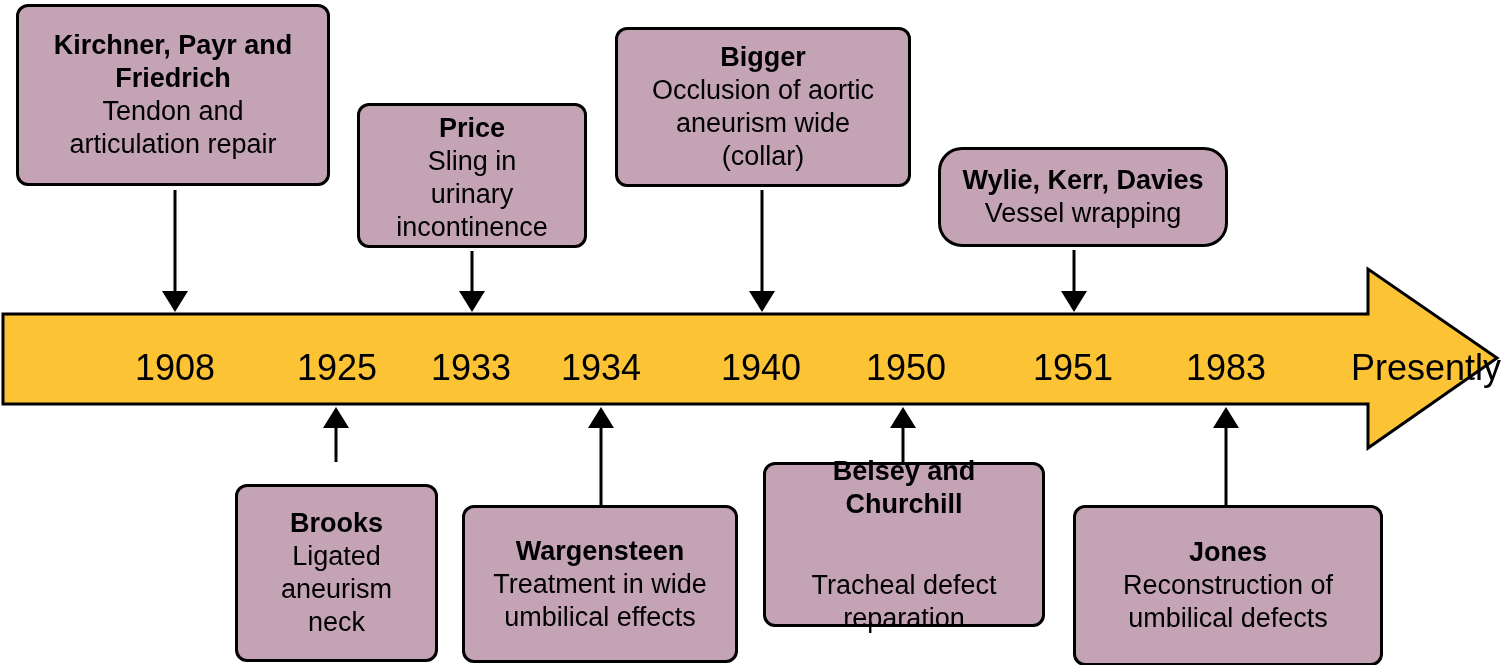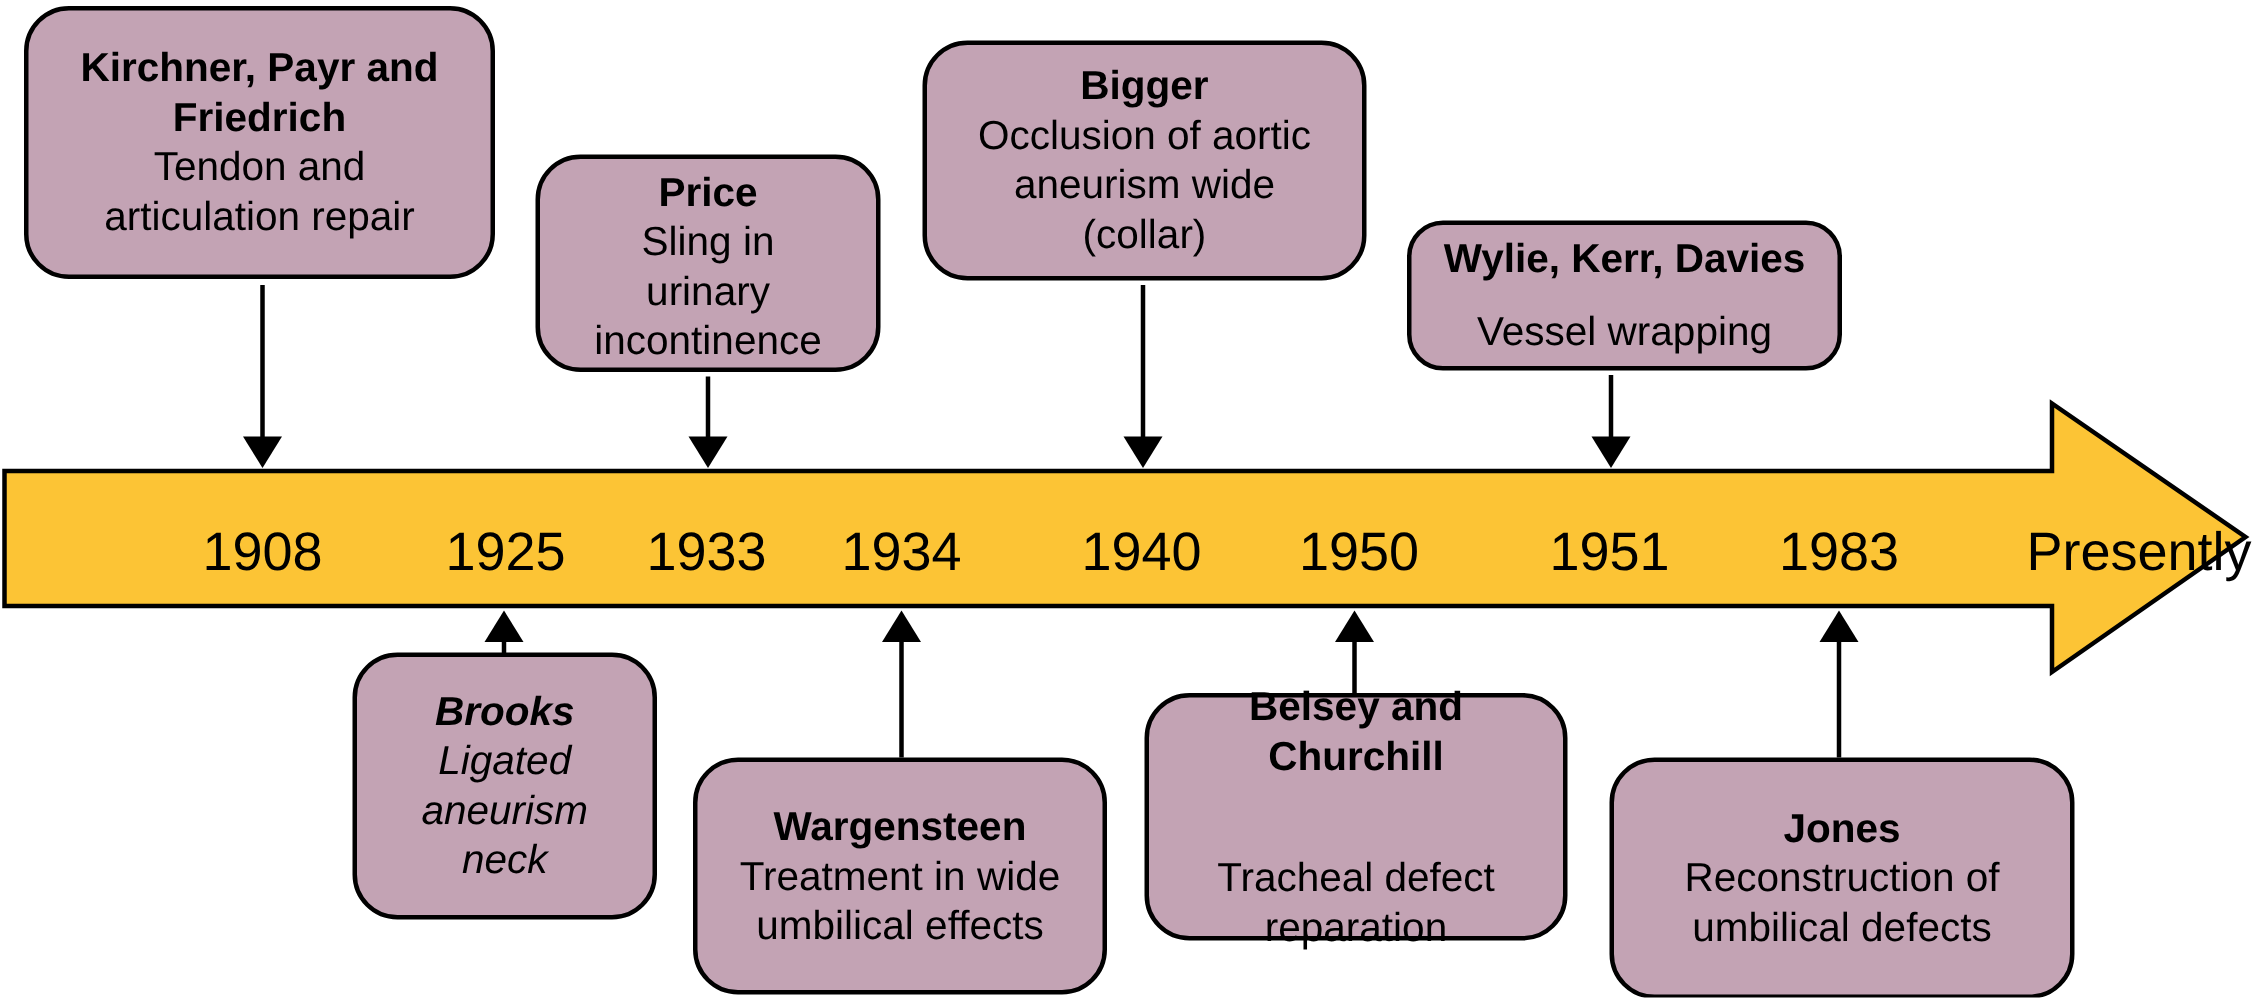--- a/index.html
+++ b/index.html
@@ -38,21 +38,21 @@
     line-height: 34px;
     white-space: nowrap;
     top: 341px;
     margin-top: 10px;
   }
   .event-box {
     position: absolute;
     box-sizing: border-box;
     background: var(--box-fill);
     border: 3px solid var(--outline);
-    border-radius: 30px;
+    border-radius: 12px;
     display: flex;
     flex-direction: column;
     justify-content: center;
     align-items: center;
     text-align: center;
     padding: 6px 10px;
   }
   .event-name {
     font-weight: bold;
     font-size: 27px;
@@ -133,26 +133,26 @@
 incontinence</div>
   </div>
 
   <div class="event-box" style="left:615px; top:27px; width:296px; height:160px;">
     <div class="event-name">Bigger</div>
     <div class="event-desc">Occlusion of aortic
 aneurism wide
 (collar)</div>
   </div>
 
-  <div class="event-box" style="left:938px; top:147px; width:290px; height:100px; border-radius:24px;justify-content:space-between;">
+  <div class="event-box" style="left:938px; top:147px; width:290px; height:100px; border-radius:24px;">
     <div class="event-name">Wylie, Kerr, Davies</div>
     <div class="event-desc">Vessel wrapping</div>
   </div>
 
-  <div class="event-box" style="left:235px; top:435px; width:203px; height:178px;font-style:italic;">
+  <div class="event-box" style="left:235px; top:484px; width:203px; height:178px;">
     <div class="event-name">Brooks</div>
     <div class="event-desc">Ligated
 aneurism
 neck</div>
   </div>
 
   <div class="event-box" style="left:462px; top:505px; width:276px; height:158px;">
     <div class="event-name">Wargensteen</div>
     <div class="event-desc">Treatment in wide
 umbilical effects</div>

